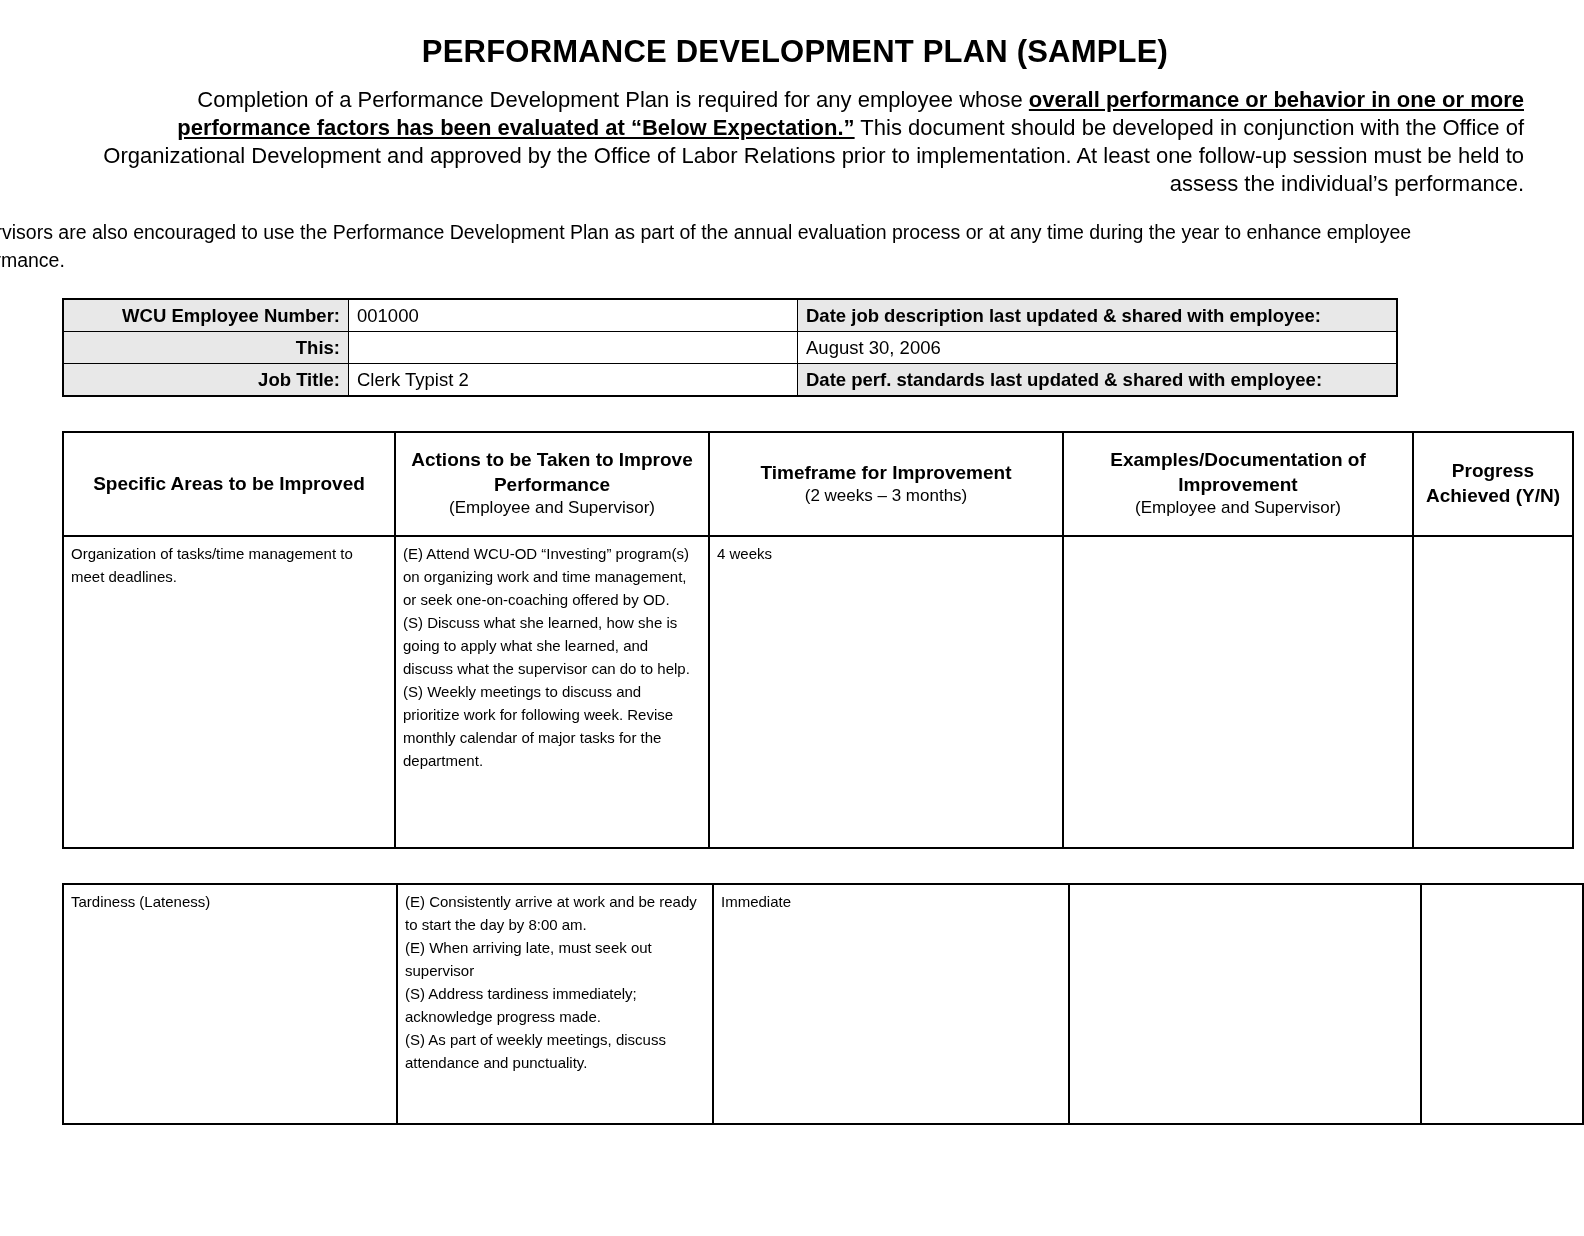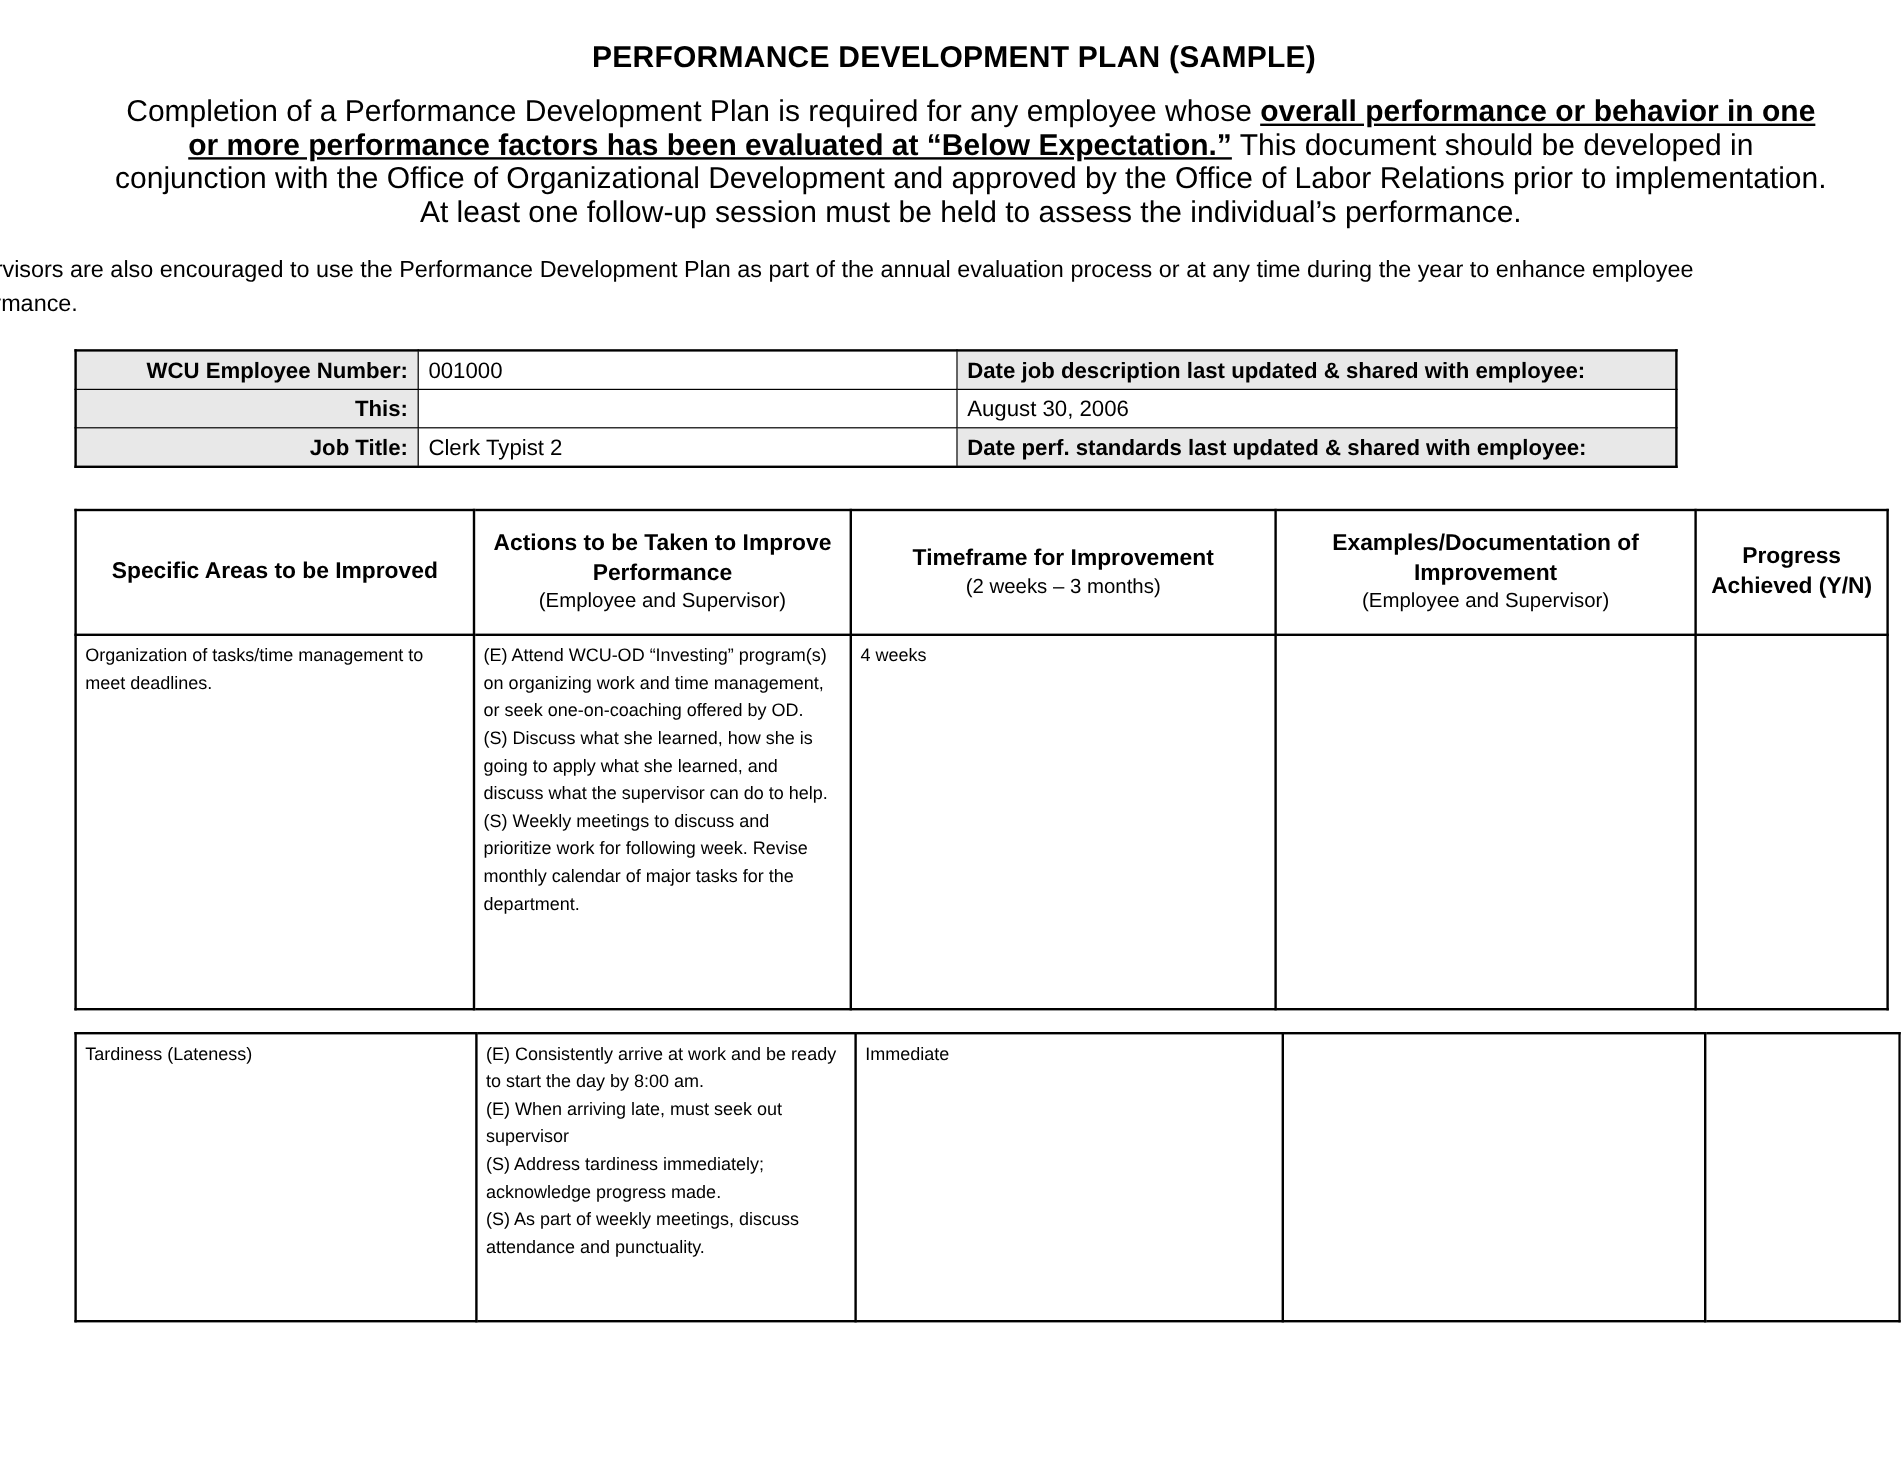--- a/index.html
+++ b/index.html
@@ -102,28 +102,28 @@
     border-radius: 9px 9px 0 0;
   }
 
   .header-text {
     flex: 1;
     padding-left: 6px;
   }
   .doc-title {
     text-align: center;
     font-weight: bold;
-    font-size: 25px;
+    font-size: 31px;
     letter-spacing: .2px;
     margin: 10px 0 16px 0;
   }
   .para {
-    font-size: 25px;
+    font-size: 22px;
     line-height: 28px;
-    text-align: center;
+    text-align: right;
     margin-left: 28px;
   }
   .para b.ul {
     font-weight: bold;
     text-decoration: underline;
   }
   .para2 {
     font-size: 19.5px;
     line-height: 28px;
     margin-top: 20px;
@@ -270,21 +270,21 @@
         <td class="tall-1 cell-text">(E)  Attend WCU-OD “Investing” program(s) on organizing work and time management, or seek one-on-coaching offered by OD.
 (S) Discuss what she learned, how she is going to apply what she learned, and discuss what the supervisor can do to help.
 (S) Weekly meetings to discuss and prioritize work for following week. Revise monthly calendar of major tasks for the department.</td>
         <td class="tall-1 cell-text">4 weeks</td>
         <td class="tall-1 cell-text"></td>
         <td class="tall-1 cell-text"></td>
       </tr>
     </tbody>
   </table>
 
-  <table class="plan-table" style="margin-top:18px;">
+  <table class="plan-table" style="margin-top:34px;">
     <tbody>
       <tr>
         <td class="col-1 tall-2 cell-text">Tardiness (Lateness)</td>
         <td class="col-2 tall-2 cell-text">(E) Consistently arrive at work and be ready to start the day by 8:00 am.
 (E) When arriving late, must seek out supervisor
 (S) Address tardiness immediately; acknowledge progress made.
 (S) As part of weekly meetings, discuss attendance and punctuality.</td>
         <td class="col-3 tall-2 cell-text">Immediate</td>
         <td class="col-4 tall-2 cell-text"></td>
         <td class="col-5 tall-2 cell-text"></td>

